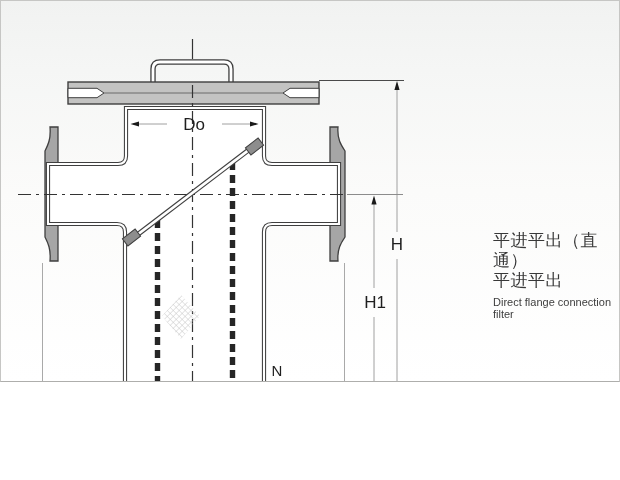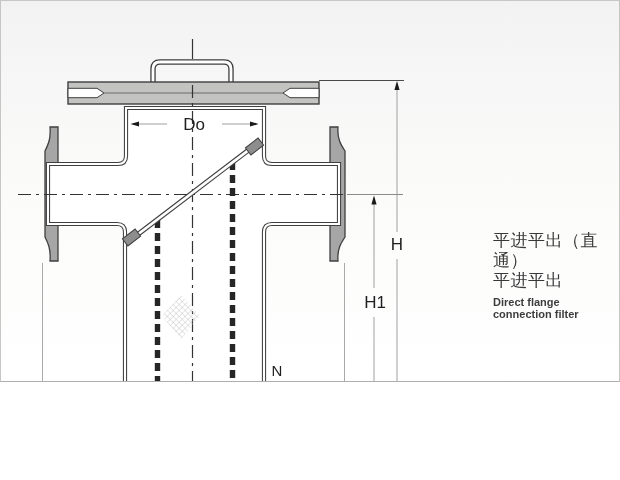--- a/index.html
+++ b/index.html
@@ -18,21 +18,21 @@
     position:absolute;left:461px;top:229px;
     color:#3a3a3a;
     margin-left:31px;
   }
   .title-cn{
     font-size:17px;line-height:20px;letter-spacing:0.5px;
     font-family:"DejaVu Sans","Liberation Sans",sans-serif;
     color:#383838;
   }
   .title-en{
-    font-size:11px;font-weight:bold;margin-top:6px;color:#3d3d3d;
+    font-size:11px;font-weight:normal;margin-top:6px;color:#3d3d3d;
     font-family:"Liberation Sans",sans-serif;
   }
   text.dim{
     font-family:"Liberation Sans","DejaVu Sans",sans-serif;
     font-size:17px;fill:#1f1f1f;
   }
   text.dim-small{
     font-family:"Liberation Sans","DejaVu Sans",sans-serif;
     font-size:15px;fill:#1f1f1f;
   }

